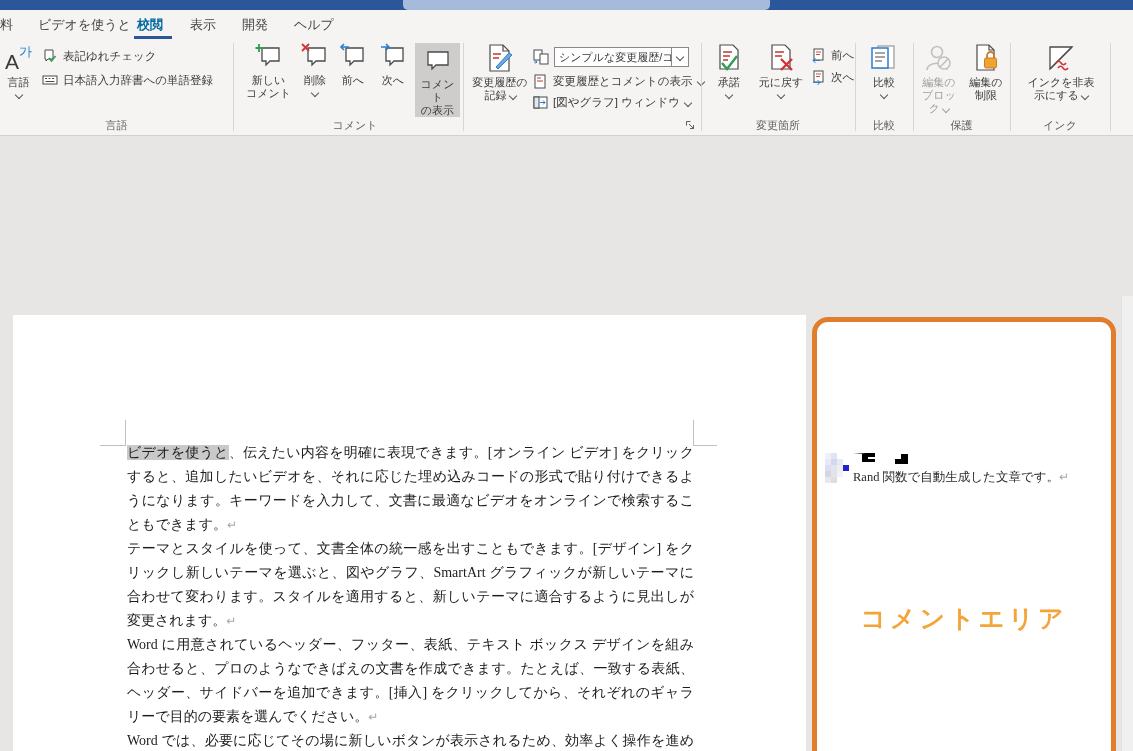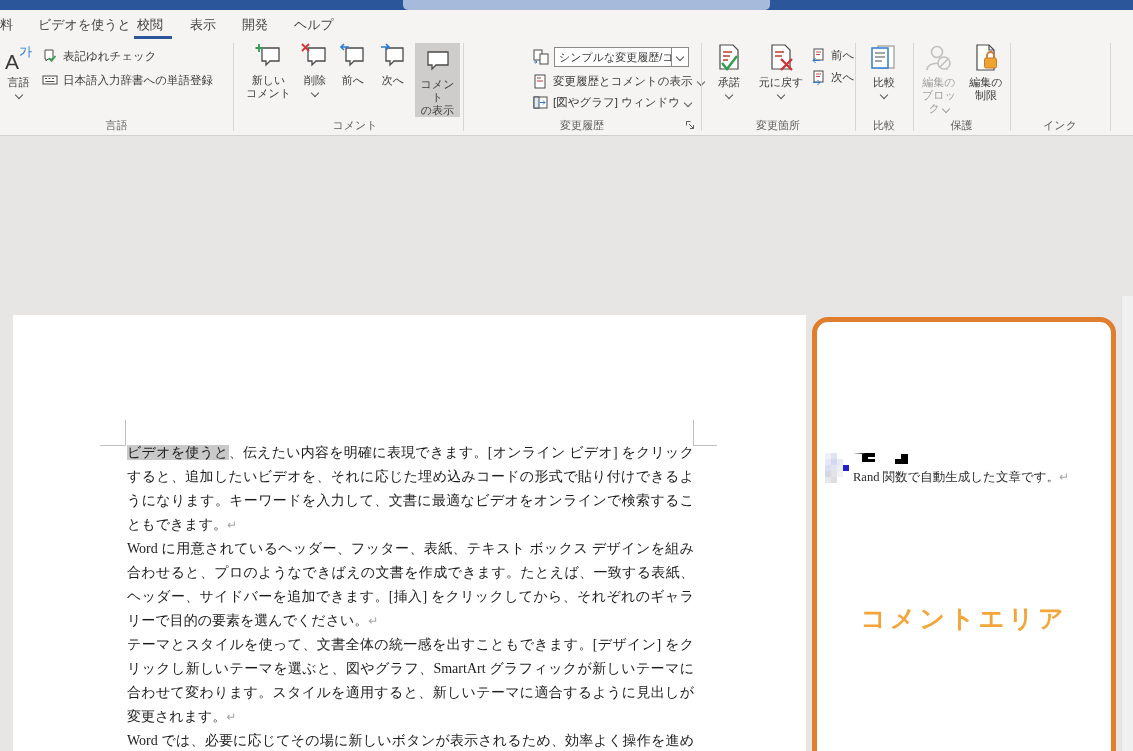--- a/index.html
+++ b/index.html
@@ -4,21 +4,21 @@
 <style>
   html,body{margin:0;padding:0;background:#ccc;}
   #app{position:relative;width:1133px;height:751px;background:#E7E6E4;overflow:hidden;
        font-family:"Liberation Sans", sans-serif; -webkit-font-smoothing:antialiased;}
   
   .titlebar{position:absolute;left:0;top:0;width:1133px;height:10px;background:#2B579A;}
   .searchbox{position:absolute;left:403px;top:0;width:367px;height:10px;background:#A6BADC;border-radius:0 0 5px 5px;}
   
   .tabrow{position:absolute;left:0;top:10px;width:1133px;height:30px;background:#F5F4F2;}
   .tab{position:absolute;top:6px;font-size:13px;color:#444;cursor:default;}
-  .tab.active{font-weight:normal;color:#404040;}
+  .tab.active{font-weight:bold;color:#0369a1;}
   .tab-underline{position:absolute;left:134px;bottom:1px;width:38px;height:3px;background:#2B579A;}
   
   .ribbon{position:absolute;left:0;top:40px;width:1133px;height:96px;background:#F5F4F2;border-bottom:1px solid #D2D0CE;box-sizing:border-box;}
   .grp{position:absolute;top:0;height:95px;}
   .grp-lbl{position:absolute;bottom:2px;left:0;right:0;text-align:center;font-size:11px;color:#605E5C;}
   .sep{position:absolute;top:3px;height:88px;width:1px;background:#D8D6D3;}
   .btn-big{position:absolute;top:3px;display:flex;flex-direction:column;align-items:center;font-size:11px;color:#3B3A39;}
   .btn-big .lbl{white-space:pre-line;line-height:13px;margin-top:3px;text-align:center;}
   .btn-row{position:absolute;display:flex;align-items:center;gap:5px;font-size:11.5px;color:#3B3A39;white-space:nowrap;}
   .chev{width:5px;height:5px;border-right:1.3px solid #555;border-bottom:1.3px solid #555;transform:rotate(45deg);display:inline-block;}
@@ -137,20 +137,30 @@
           <path d="M4 5 h20 v13 h-12 l-4 4 v-4 h-4 z" fill="#fff" stroke="#4A4A4A" stroke-width="1.3"></path>
         </svg>
         <div class="lbl">コメント
 の表示</div>
       </div>
       <div class="grp-lbl">コメント</div>
     </div>
     <div class="sep" style="left:463px"></div>
 
     <div class="grp" style="left:463px;width:238px">
+      <div class="btn-big" style="left:8px;width:58px">
+        <svg width="30" height="30" viewBox="0 0 30 30">
+          <path d="M5 2 h13 l6 6 v20 h-19 z" fill="#fff" stroke="#4A4A4A" stroke-width="1.2"></path>
+          <path d="M18 2 v6 h6" fill="none" stroke="#4A4A4A" stroke-width="1.2"></path>
+          <path d="M8 11 h8 M8 15 h6" stroke="#C0392B" stroke-width="1.4"></path>
+          <path d="M13 26 L27 12 l-3 -2 L11 24 z" fill="#6FA8DC" stroke="#2B7CD3" stroke-width="1"></path>
+        </svg>
+        <div class="lbl"><span>変更履歴の
+記録</span> <span class="chev"></span></div>
+      </div>
       <div class="btn-row" style="left:70px;top:7px">
         <svg width="16" height="16" viewBox="0 0 16 16">
           <rect x="1" y="1" width="8" height="10" fill="#fff" stroke="#4A4A4A"></rect>
           <rect x="7" y="5" width="8" height="10" fill="#fff" stroke="#4A4A4A"></rect>
           <path d="M1 13 l3 0 m-1.5 -1.5 l1.5 1.5 l-1.5 1.5" stroke="#2B7CD3" fill="none"></path>
         </svg>
         <div class="combo">
           <div class="combo-box">シンプルな変更履歴/コ…</div>
           <div class="combo-dd">
               <span class="chev"></span>
@@ -167,21 +177,20 @@
       </div>
       <div class="btn-row" style="left:70px;top:55px">
         <svg width="15" height="15" viewBox="0 0 15 15">
           <rect x="1" y="2" width="13" height="11" fill="#fff" stroke="#4A4A4A"></rect>
           <rect x="1" y="2" width="5" height="11" fill="#DCE9F7" stroke="#4A4A4A"></rect>
           <path d="M7 7.5 h5 m-2 -2 l2 2 l-2 2" fill="none" stroke="#2B7CD3"></path>
         </svg>
         <span>[図やグラフ] ウィンドウ</span>
         <span class="chev"></span>
       </div>
-      <div class="grp-lbl">変更履歴</div>
       <div class="launcher">
         <svg width="12" height="12" viewBox="0 0 12 12">
           <path d="M2.5 2.5 h4 M2.5 2.5 v4" stroke="#5F5D5B" fill="none"></path>
           <path d="M5 5 l4.5 4.5 M9.5 9.5 v-3.5 M9.5 9.5 h-3.5" stroke="#5F5D5B" fill="none"></path>
         </svg>
       </div>
     </div>
     <div class="sep" style="left:701px"></div>
 
     <div class="grp" style="left:701px;width:154px">
@@ -256,36 +265,46 @@
           <rect x="13.5" y="15" width="12" height="10" rx="1.5" fill="#EFA431" stroke="#C97B2D" stroke-width="1"></rect>
         </svg>
         <div class="lbl">編集の
 制限</div>
       </div>
       <div class="grp-lbl">保護</div>
     </div>
     <div class="sep" style="left:1010px"></div>
 
     <div class="grp" style="left:1010px;width:100px">
+      <div class="btn-big" style="left:14px;width:74px">
+        <svg width="30" height="30" viewBox="0 0 30 30">
+          <path d="M4 26 V4 h22 z" fill="#fff" stroke="#4A4A4A" stroke-width="1.3"></path>
+          <path d="M4 26 L26 4" stroke="#4A4A4A" stroke-width="1.3"></path>
+          <path d="M10 20 q2.5 -3.5 5 0 t5 0" fill="none" stroke="#D13438" stroke-width="1.6"></path>
+          <path d="M12 25 q2.5 -3.5 5 0 t5 0" fill="none" stroke="#D13438" stroke-width="1.6"></path>
+        </svg>
+        <div class="lbl"><span>インクを非表
+示にする</span> <span class="chev"></span></div>
+      </div>
       <div class="grp-lbl">インク</div>
     </div>
     <div class="sep" style="left:1110px"></div>
   </div>
 
   <div class="doc-area">
     <div class="page">
       <div class="cropmark" style="left:112px;top:105px;width:1px;height:26px"></div>
       <div class="cropmark" style="left:87px;top:130px;width:26px;height:1px"></div>
       <div class="cropmark" style="left:680px;top:105px;width:1px;height:26px"></div>
       <div class="cropmark" style="left:680px;top:130px;width:24px;height:1px"></div>
     </div>
     <div class="page-text">
       <p><span class="hl">ビデオを使うと</span><span>、伝えたい内容を明確に表現できます。[オンライン ビデオ] をクリックすると、追加したいビデオを、それに応じた埋め込みコードの形式で貼り付けできるようになります。キーワードを入力して、文書に最適なビデオをオンラインで検索することもできます。</span><span class="ret">↵</span></p>
+      <p><span>テーマとスタイルを使って、文書全体の統一感を出すこともできます。[デザイン] をクリックし新しいテーマを選ぶと、図やグラフ、SmartArt グラフィックが新しいテーマに合わせて変わります。スタイルを適用すると、新しいテーマに適合するように見出しが変更されます。</span><span class="ret">↵</span></p>
       <p><span>Word に用意されているヘッダー、フッター、表紙、テキスト ボックス デザインを組み合わせると、プロのようなできばえの文書を作成できます。たとえば、一致する表紙、ヘッダー、サイドバーを追加できます。[挿入] をクリックしてから、それぞれのギャラリーで目的の要素を選んでください。</span><span class="ret">↵</span></p>
-      <p><span>テーマとスタイルを使って、文書全体の統一感を出すこともできます。[デザイン] をクリックし新しいテーマを選ぶと、図やグラフ、SmartArt グラフィックが新しいテーマに合わせて変わります。スタイルを適用すると、新しいテーマに適合するように見出しが変更されます。</span><span class="ret">↵</span></p>
       <p><span>Word では、必要に応じてその場に新しいボタンが表示されるため、効率よく操作を進めることができます。文書内に写真をレイアウトする方法を変更するには、写真をクリックすると、隣にレイアウト オプションのボタンが表示されます。表で作業している場合は、行または列を追加する場所をクリックして、プラス記号をクリックします。</span></p>
 
     </div>
 
     <div class="comment-panel">
       <div class="avatar">
         <div style="background:#F0F1F8"></div>
           <div style="background:#DFE3F2"></div>
           <div style="background:#FFFFFF"></div>
           <div style="background:#FFFFFF"></div>

